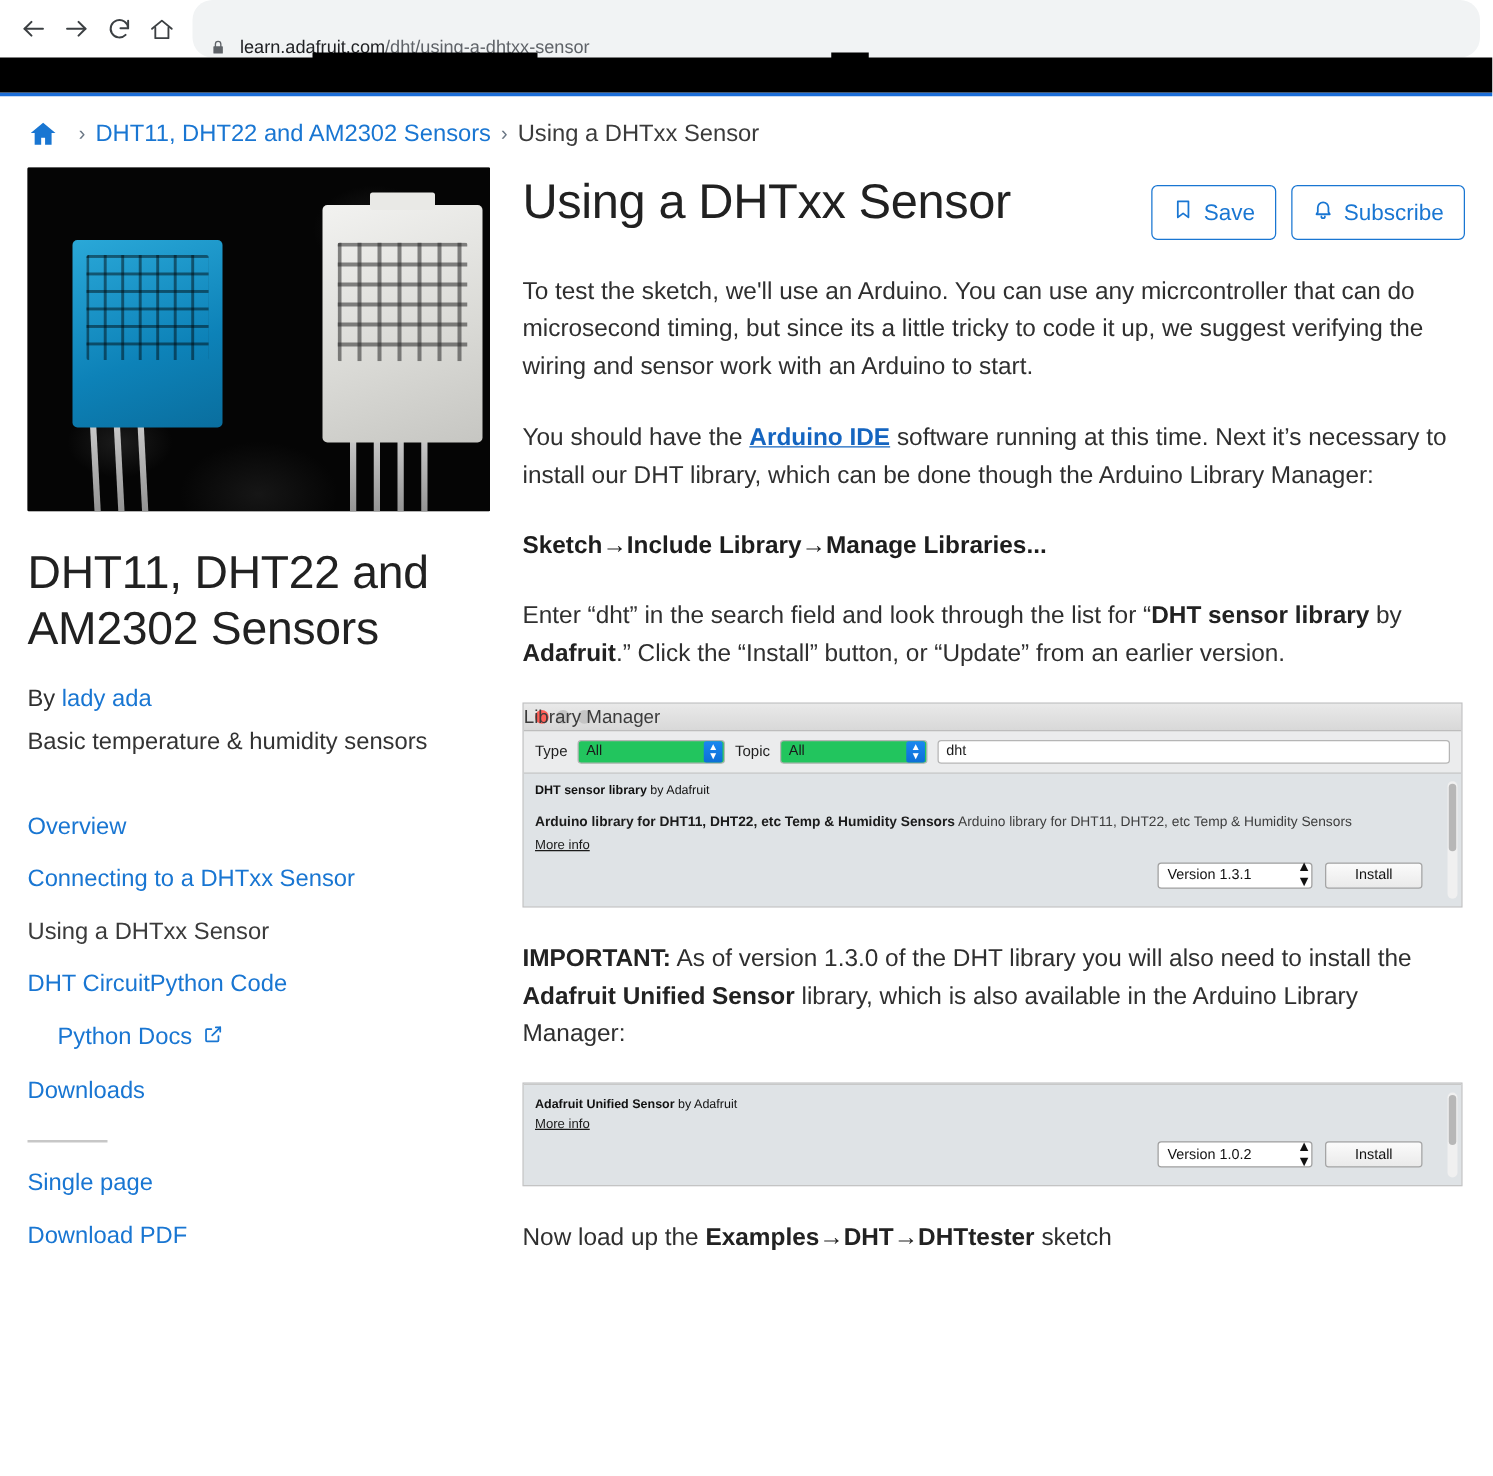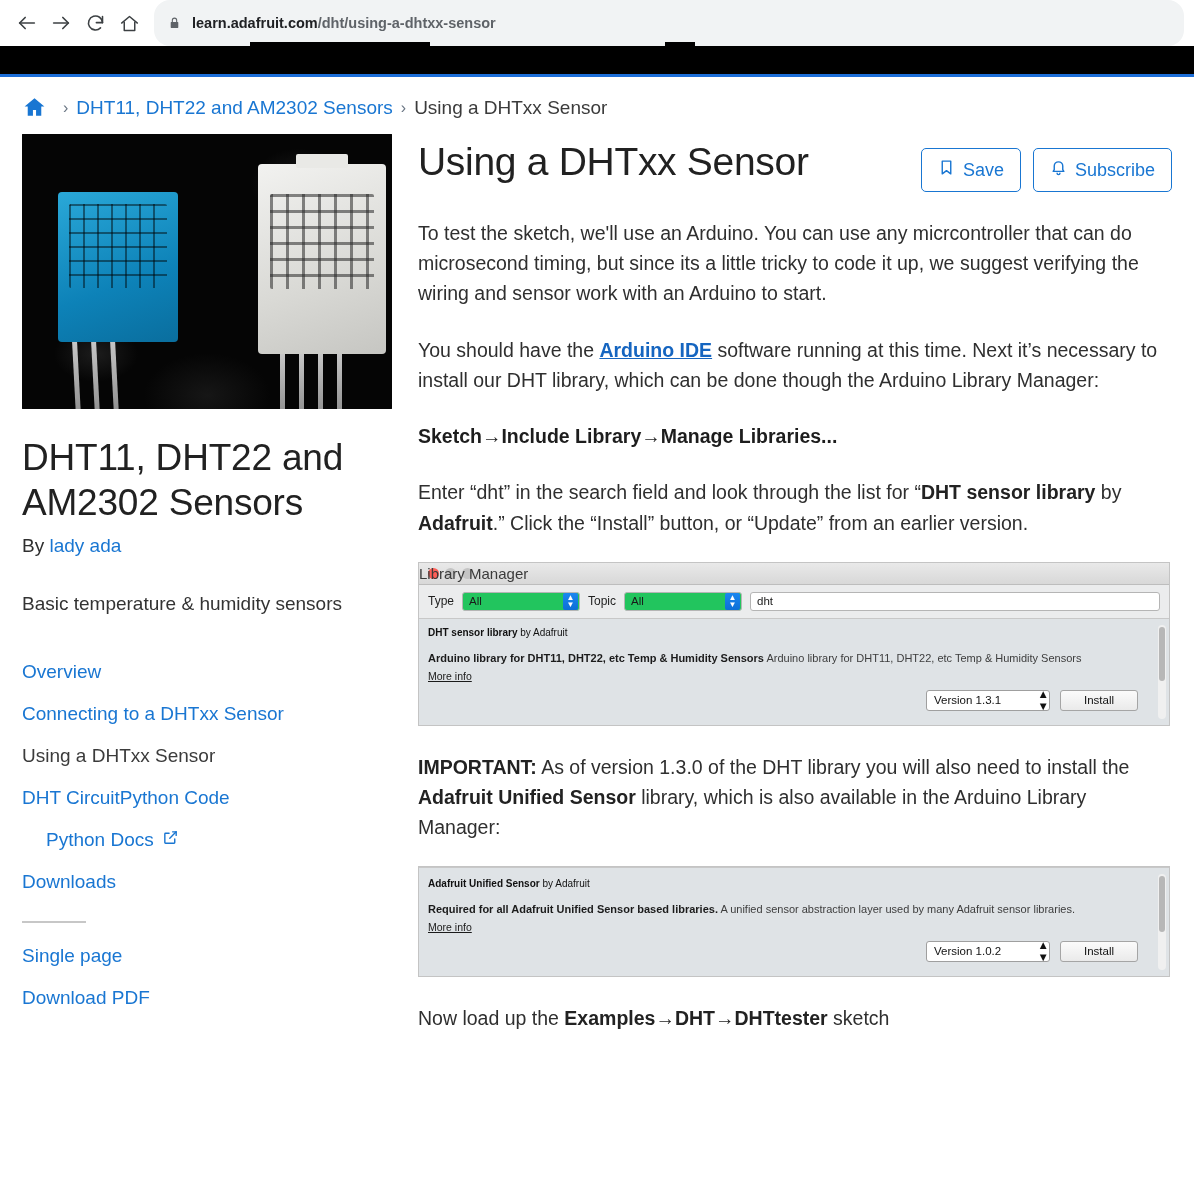--- a/index.html
+++ b/index.html
@@ -29,25 +29,24 @@
     flex: 0 0 auto;
   }
   .nav-btn svg { display: block; }
   .omnibox {
     flex: 1 1 auto;
     margin-left: 8px;
     height: 46px;
     background: #f1f3f4;
     border-radius: 16px;
     display: flex;
-    align-items: center;
+    align-items: flex-end;
     padding: 0 14px;
     font-size: 14.5px;
     color: #202124;
-    font-weight: bold;
   }
   .lock-icon { margin-right: 11px; display: flex; align-items: center; }
   .url-grey { color: #5f6368; }
   .url-dark { color: #202124; }
 
   
   .site-band {
     height: 28px;
     background: #000000;
     position: relative;
@@ -124,24 +123,24 @@
   .pins.white-pins .pin { height: 66px; }
 
   .side-title {
     font-size: 37px;
     line-height: 1.22;
     font-weight: 400;
     color: #212121;
     margin: 26px 0 0 0;
     letter-spacing: -0.2px;
   }
-  .byline { font-size: 19px; margin-top: 10px; color: #2f2f2f; }
+  .byline { font-size: 19px; margin-top: 24px; color: #2f2f2f; }
   .byline a { color: #1976d2; text-decoration: none; }
   .side-desc {
-    font-size: 19px; line-height: 1.55; color: #333; margin-top: 32px;
+    font-size: 19px; line-height: 1.55; color: #333; margin-top: 8px;
     max-width: 330px;
   }
   .toc { margin-top: 32px; }
   .toc-item {
     font-size: 19px;
     color: #1976d2;
     padding: 10px 0;
     text-decoration: none;
     display: block;
   }
@@ -459,23 +458,20 @@
     </p>
 
     <div class="lm-shot second">
       <div class="lm-list">
         <div class="lm-scroll">
             <i></i>
           </div>
         <div class="lm-entry-title">
           <b>Adafruit Unified Sensor</b><span> by Adafruit</span>
         </div>
-        <div class="lm-entry-desc">
-          <b>Required for all Adafruit Unified Sensor based libraries.</b><span class="grey"> A unified sensor abstraction layer used by many Adafruit sensor libraries.</span>
-        </div>
         <span class="lm-moreinfo">More info</span>
         <div class="lm-row-actions">
           <div class="lm-version">
             <span>Version 1.0.2</span>
             <span class="arrows">▲<br>▼</span>
           </div>
           <div class="lm-install">Install</div>
         </div>
       </div>
     </div>

